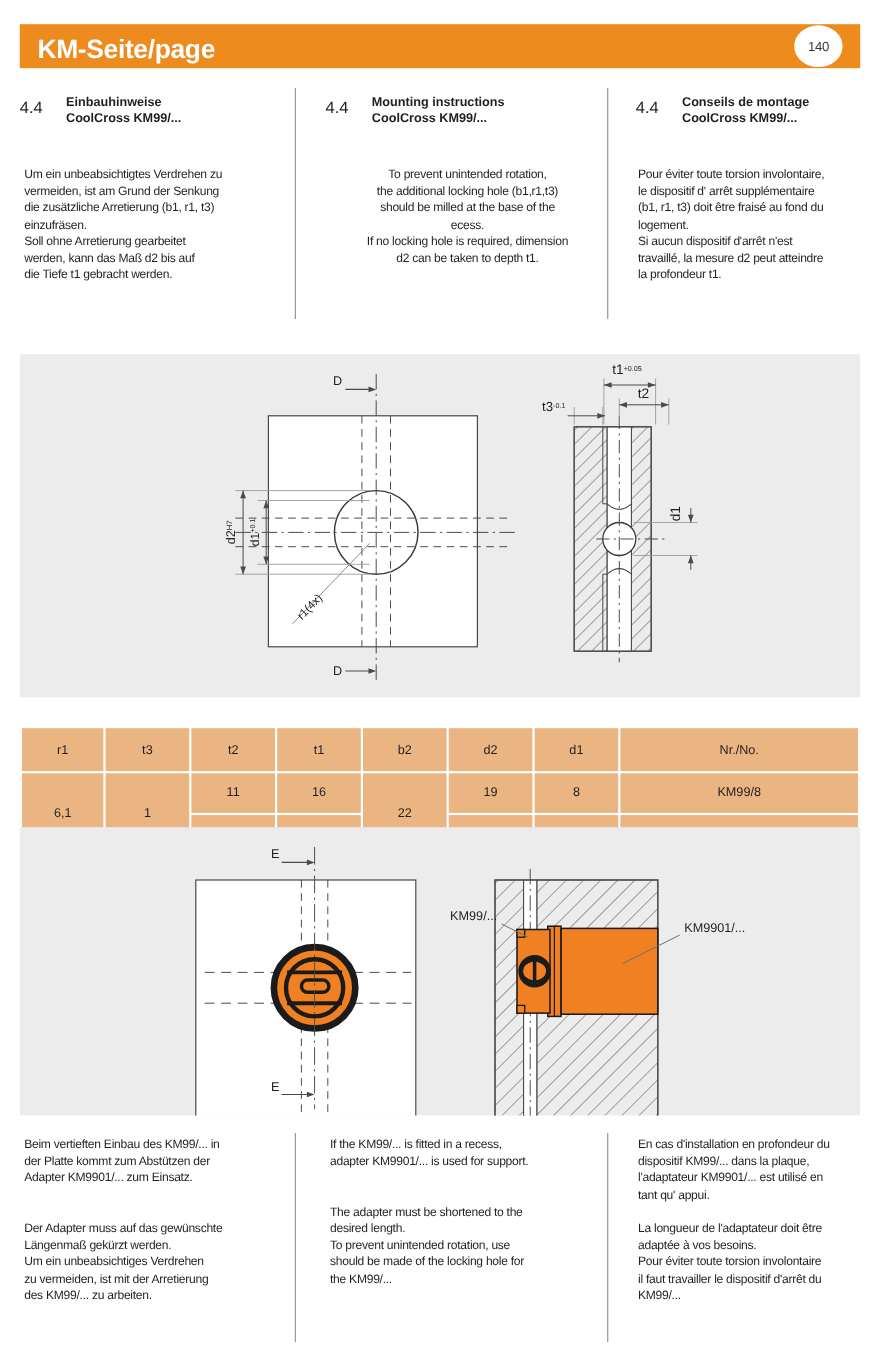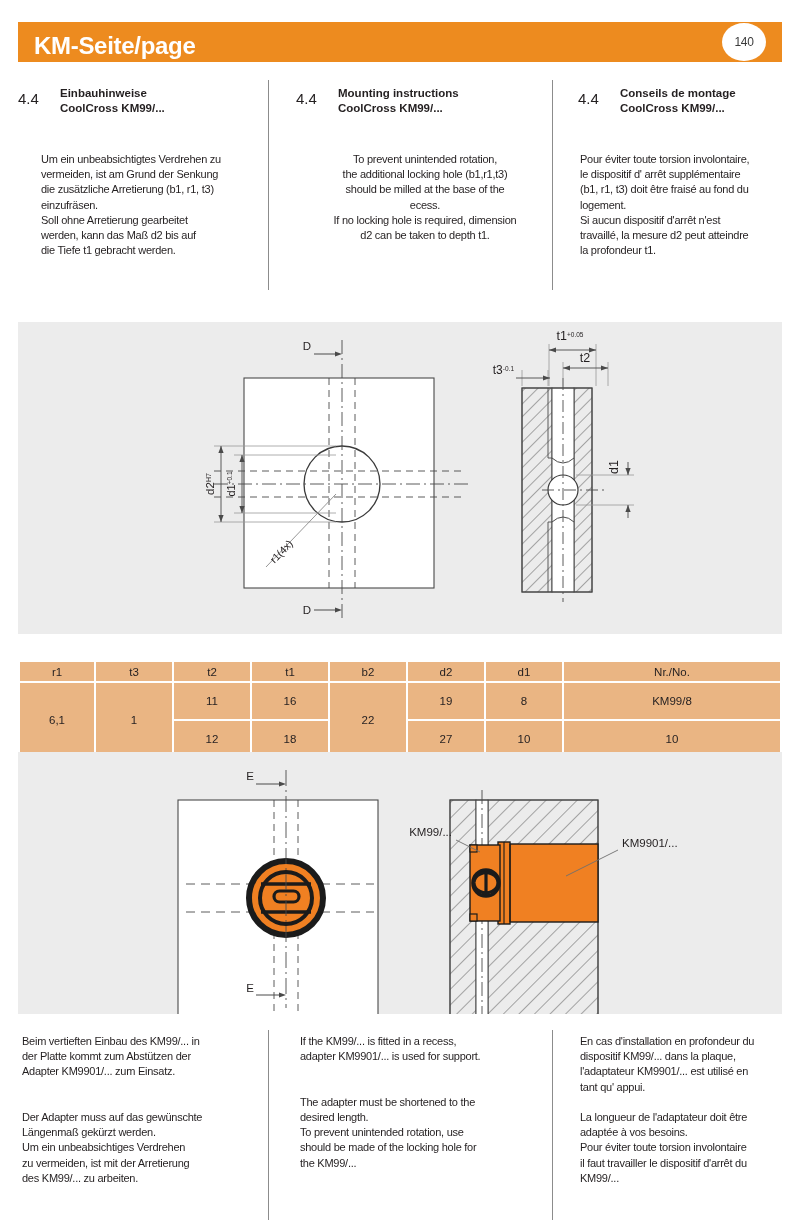--- a/index.html
+++ b/index.html
@@ -105,21 +105,21 @@
     color: #231f20;
   }
   .spec-table td, .spec-table th {
     background: #EAB583;
     text-align: center;
     font-weight: normal;
     padding: 0;
     height: 36px;
     border: 0;
   }
-  .spec-table th { height: 19px; }
+  .spec-table th { height: 39px; }
 </style>
 </head>
 <body>
 
 <div class="header-band"></div>
 <div class="header-title">KM-Seite/page</div>
 <div class="page-badge">
   <span>140</span>
 </div>
 
@@ -131,21 +131,21 @@
 <div class="sec-title" style="left:338px; top:86px;">Mounting instructions
 CoolCross KM99/...</div>
 
 <div class="sec-num" style="left:578px; top:90px;">4.4</div>
 <div class="sec-title" style="left:620px; top:86px;">Conseils de montage
 CoolCross KM99/...</div>
 
 <div class="vrule" style="left:268px; top:80px; height:210px;"></div>
 <div class="vrule" style="left:552px; top:80px; height:210px;"></div>
 
-<div class="para" style="left:22px;  top:152px; width:240px;margin-left:19px;">Um ein unbeabsichtigtes Verdrehen zu
+<div class="para" style="left:22px;  top:152px; width:240px;">Um ein unbeabsichtigtes Verdrehen zu
 vermeiden, ist am Grund der Senkung
 die zusätzliche Arretierung (b1, r1, t3)
 einzufräsen.
 Soll ohne Arretierung gearbeitet
 werden, kann das Maß d2 bis auf
 die Tiefe t1 gebracht werden.</div>
 <div class="para" style="left:300px; top:152px; width:250px;text-align:center;">To prevent unintended rotation,
 the additional locking hole (b1,r1,t3)
 should be milled at the base of the
 ecess.

